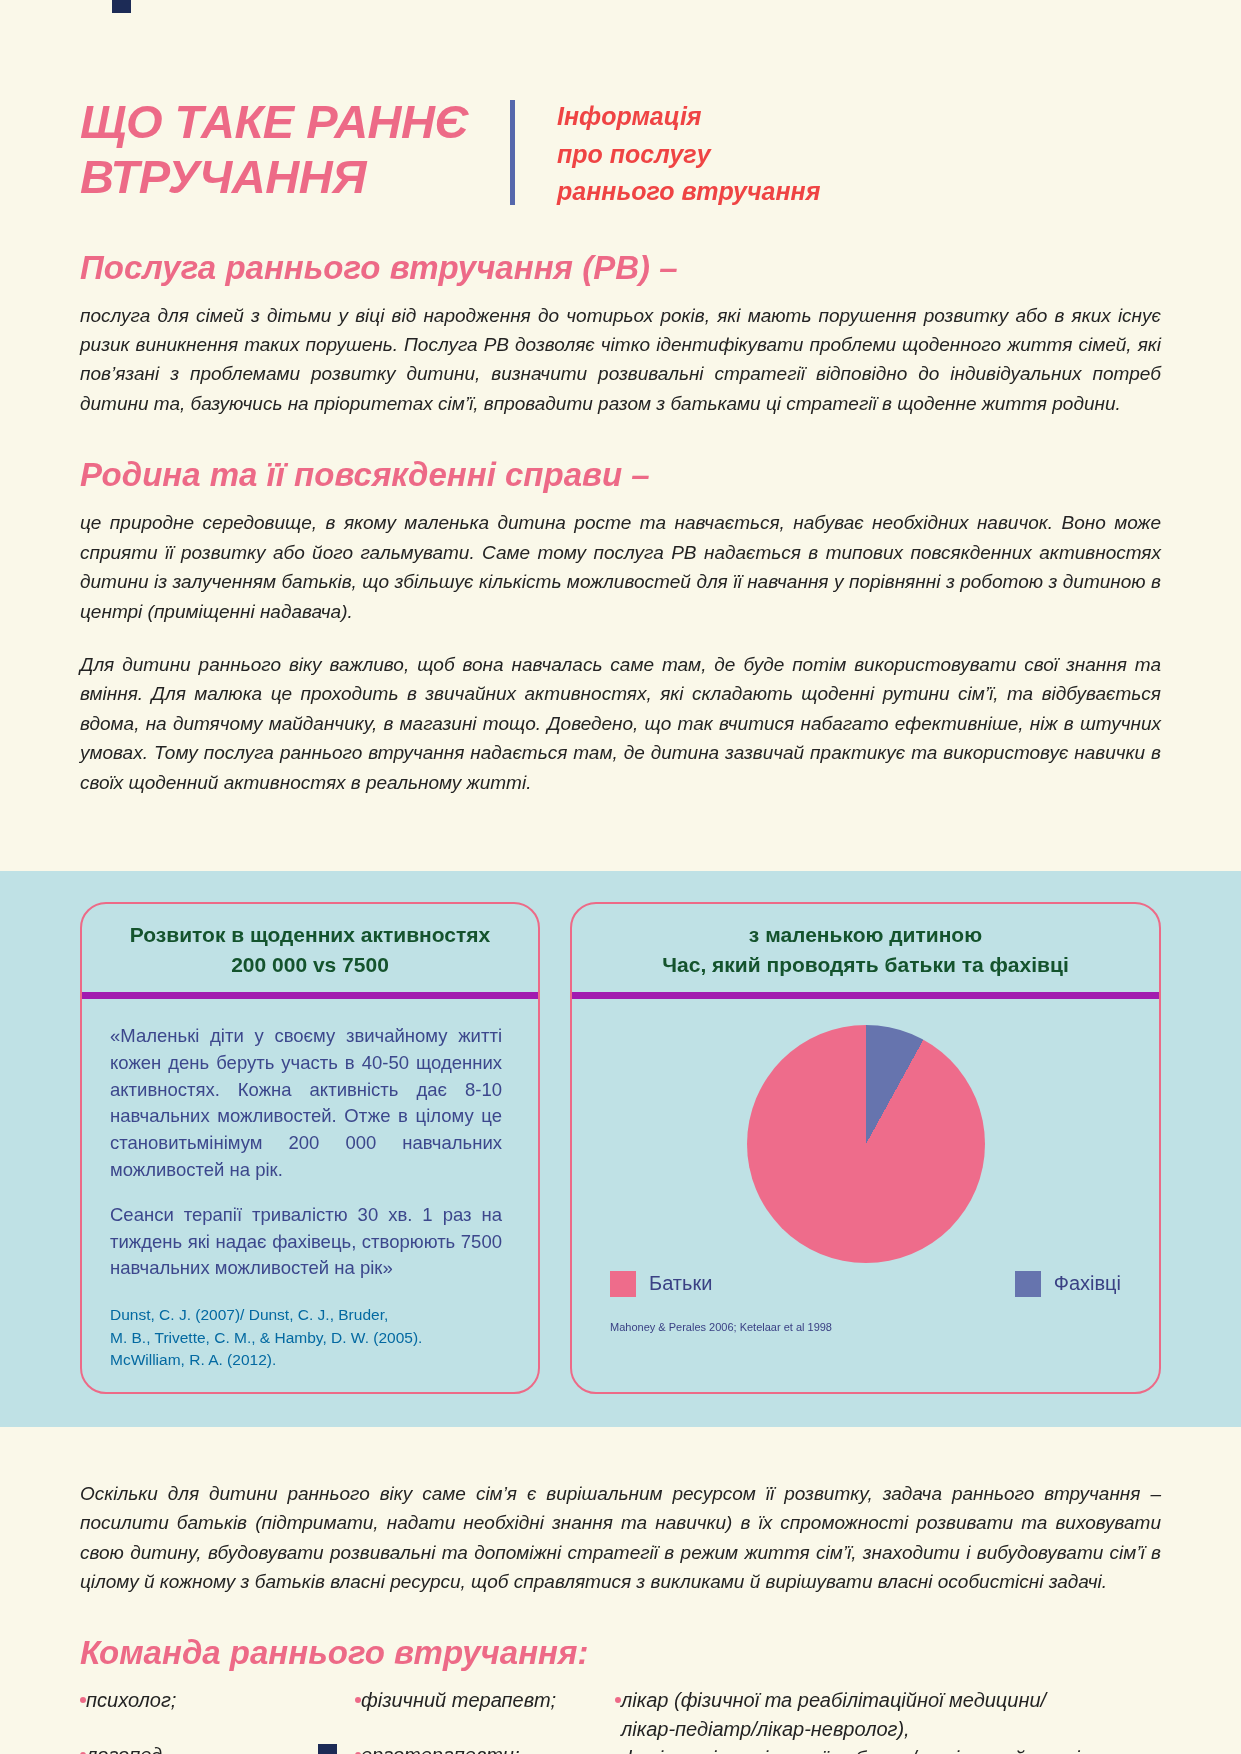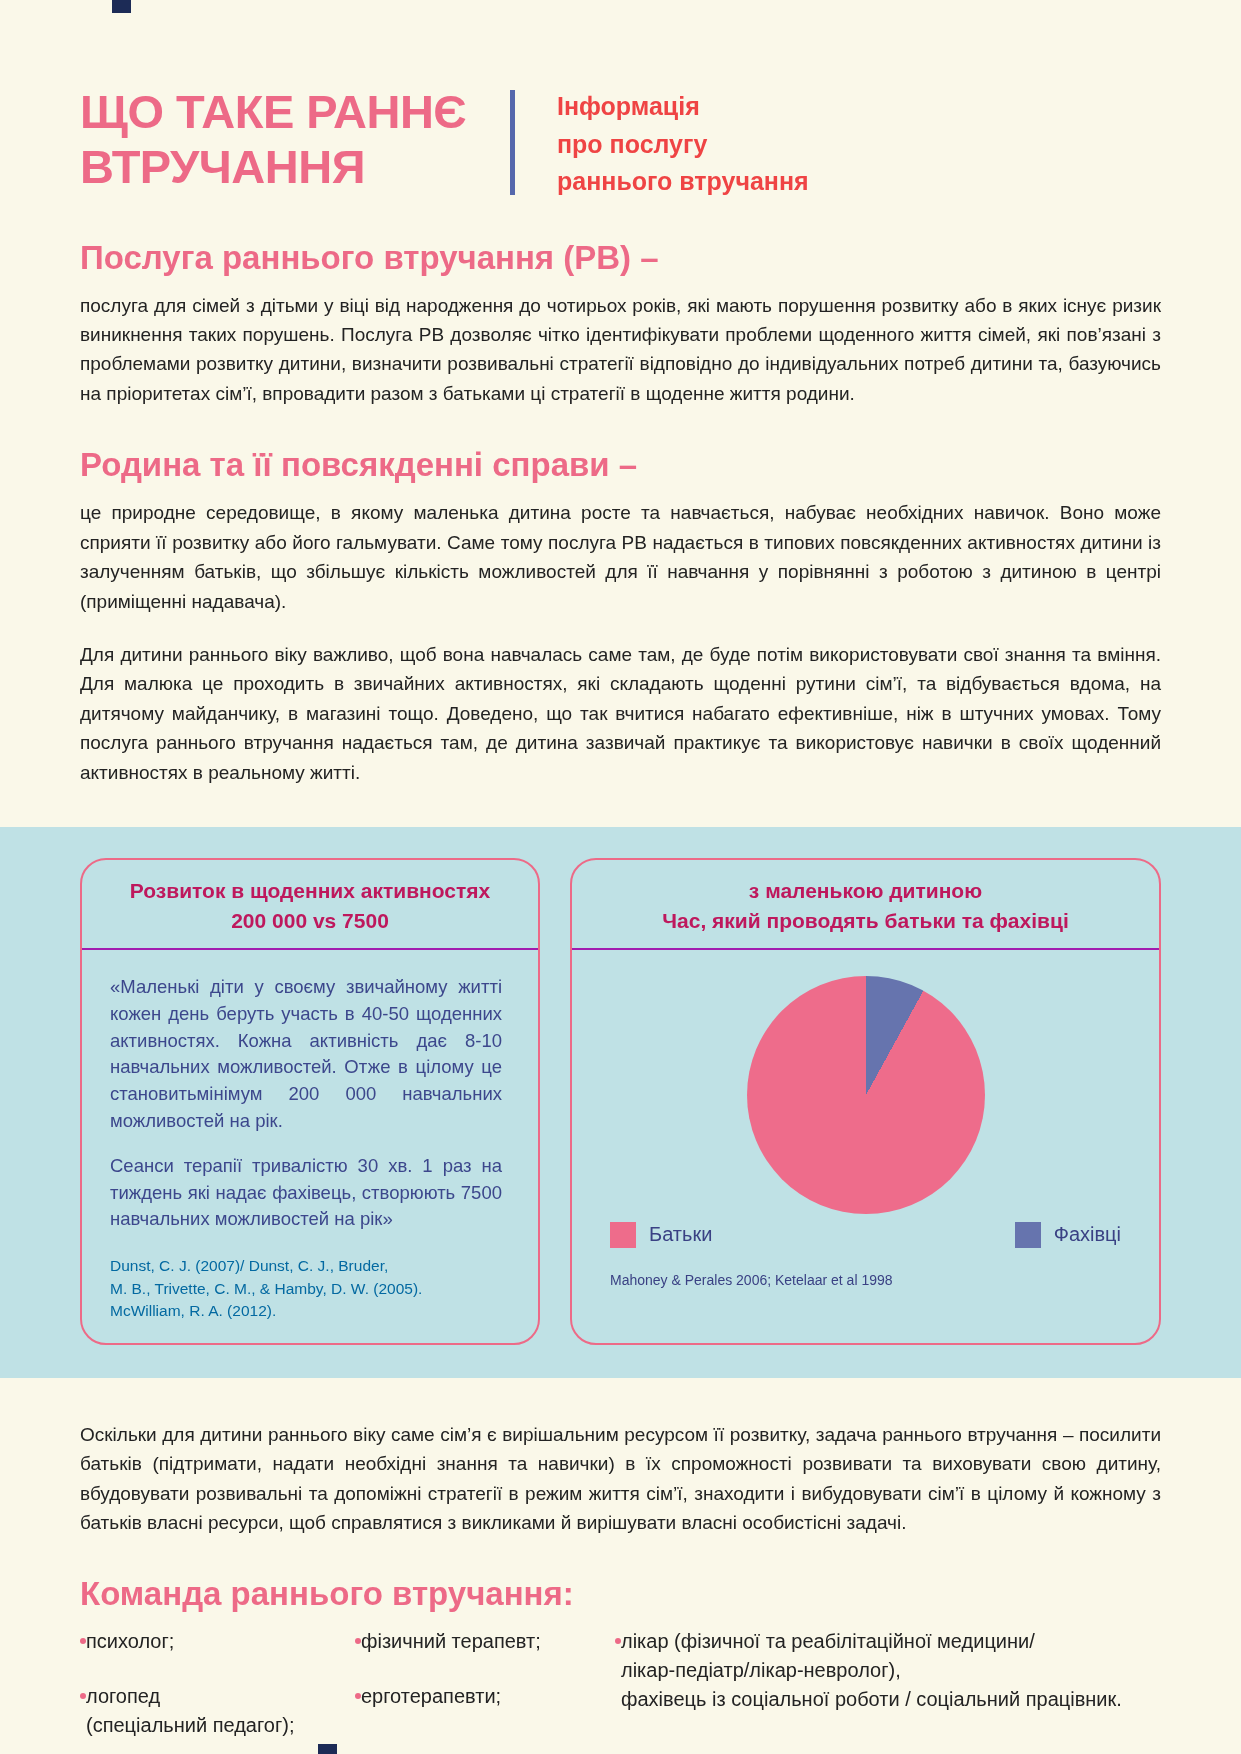--- a/index.html
+++ b/index.html
@@ -7,50 +7,50 @@
     width:1241px;height:1754px;
     background:#faf8e9;
     font-family:"Liberation Sans","DejaVu Sans",sans-serif;
     position:relative;overflow:hidden;
     color:#232323;
   }
   .crop-mark{position:absolute;background:#1c2b56;}
   .crop-top{left:112px;top:0;width:19px;height:13px;}
   .crop-bottom{left:318px;top:1744px;width:19px;height:10px;}
 
-  .content{padding:0 80px;}
+  .content{padding:10px 80px;font-style:italic;}
 
   
   .header{display:flex;align-items:stretch;padding-top:84px;}
   .page-title{width:430px;color:#ed6a87;font-size:47px;font-weight:800;line-height:1.18;letter-spacing:-0.5px;}
   .header-divider{width:5px;background:#5568ac;margin:6px 0 6px 0;}
   .subtitle{margin-left:42px;color:#ef4444;font-size:25px;font-weight:700;line-height:1.5;padding-top:4px;}
 
   
   .section-heading{color:#ed6a87;font-size:33px;font-weight:700;margin:38px 0 14px 0;}
   .body-par{font-size:19px;line-height:1.55;text-align:justify;margin:0 0 24px 0;}
 
   
   .band{background:#bfe1e5;margin-top:40px;padding:31px 80px 33px 80px;display:flex;gap:30px;align-items:stretch;}
   .card{border:2px solid #ed6a87;border-radius:26px;background:transparent;box-sizing:border-box;}
-  .card-header{border-bottom:2px solid #a21caf;padding:16px 18px 13px 18px;text-align:center;
-    color:#be185d;font-weight:700;font-size:21px;line-height:1.4;}
+  .card-header{border-bottom:7px solid #a21caf;padding:16px 18px 13px 18px;text-align:center;
+    color:#14532d;font-weight:700;font-size:21px;line-height:1.4;}
   .card-stats{width:460px;flex:none;}
   .card-stats .card-body{padding:24px 28px 20px 28px;color:#3c478c;font-size:18.5px;line-height:1.45;text-align:justify;}
   .card-stats .quote-par{margin:0 8px 18px 0;}
   .citation{font-size:15.5px;line-height:1.45;text-align:left;margin-top:22px;color:#0369a1;}
 
   .card-chart{flex:1;display:flex;flex-direction:column;}
   .chart-body{flex:1;display:flex;flex-direction:column;align-items:center;padding-bottom:20px;}
   .pie{width:238px;height:238px;border-radius:50%;margin-top:26px;}
   .legend-row{width:100%;box-sizing:border-box;display:flex;justify-content:space-between;align-items:center;
     padding:0 38px;margin-top:8px;}
   .legend-item{display:flex;align-items:center;gap:13px;color:#3a4184;font-size:20px;}
   .swatch{width:26px;height:26px;flex:none;}
-  .chart-source{align-self:flex-start;margin:24px 0 0 38px;font-size:14px;color:#3a4184;}
+  .chart-source{align-self:flex-start;margin:24px 0 0 38px;font-size:11px;color:#3a4184;}
 
   
   .team-columns{display:flex;margin-top:6px;}
   .team-col{display:flex;flex-direction:column;}
   .team-col-1{width:275px;}
   .team-col-2{width:260px;}
   .team-col-3{flex:1;}
   .team-item{display:flex;margin-bottom:26px;font-size:20px;line-height:1.45;}
   .bullet{width:6px;height:6px;border-radius:50%;background:#ed6a87;flex:none;margin-top:11px;}
   .pre{white-space:pre-line;}

